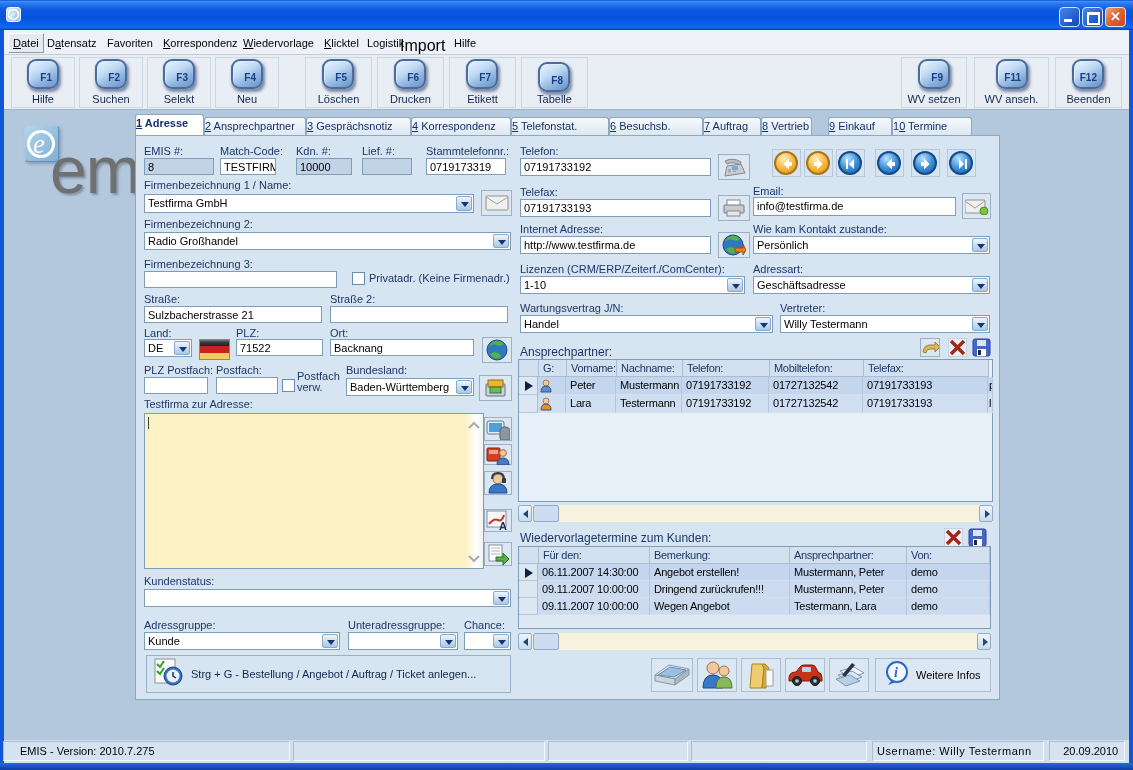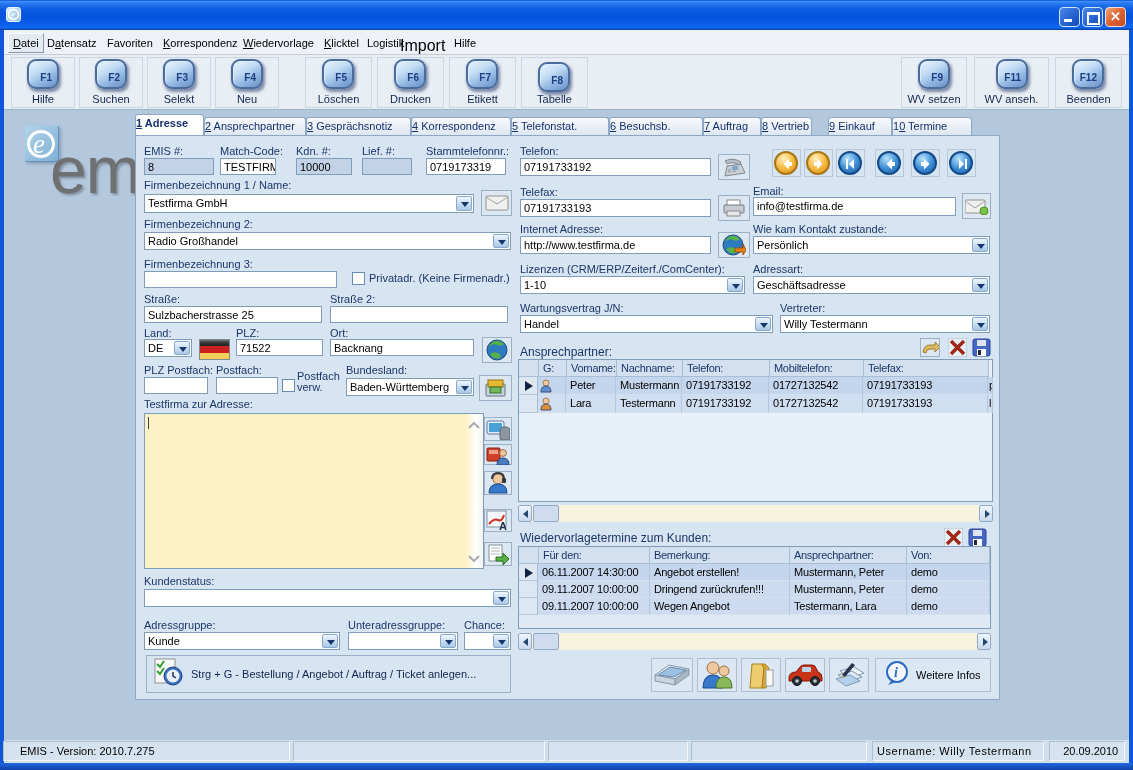--- a/index.html
+++ b/index.html
@@ -155,21 +155,21 @@
         </svg>
       </div>
 <div class="lbl" style="left:144px;top:218px">Firmenbezeichnung 2:</div>
 <div class="fld" style="left:144px;top:232px;width:367px;height:18px">Radio Großhandel<div class="cb"></div></div>
 <div class="lbl" style="left:144px;top:258px">Firmenbezeichnung 3:</div>
 <div class="fld" style="left:144px;top:271px;width:193px;height:17px"></div>
 <div class="abs" style="left:352px;top:272px;width:13px;height:13px;background:#fff;border:1px solid #6a8cb0;box-sizing:border-box"></div>
 <div class="lbl" style="left:369px;top:272px">Privatadr. (Keine Firmenadr.)</div>
 <div class="lbl" style="left:144px;top:293px">Straße:</div>
 <div class="lbl" style="left:330px;top:293px">Straße 2:</div>
-<div class="fld" style="left:144px;top:306px;width:178px;height:17px">Sulzbacherstrasse 25</div>
+<div class="fld" style="left:144px;top:306px;width:178px;height:17px">Sulzbacherstrasse 21</div>
 <div class="fld" style="left:330px;top:306px;width:178px;height:17px"></div>
 <div class="lbl" style="left:144px;top:327px">Land:</div>
 <div class="lbl" style="left:236px;top:327px">PLZ:</div>
 <div class="lbl" style="left:330px;top:327px">Ort:</div>
 <div class="fld" style="left:144px;top:339px;width:48px;height:18px">DE<div class="cb"></div></div>
 <div class="abs" style="left:198px;top:338px;width:33px;height:23px;background:#d8e4f0;display:flex;align-items:center;justify-content:center">
         <svg width="31" height="21">
           <defs>
             <linearGradient id="fg" x1="0" y1="0" x2="0" y2="1">
               <stop offset="0" stop-color="#8a8a8a"></stop>

